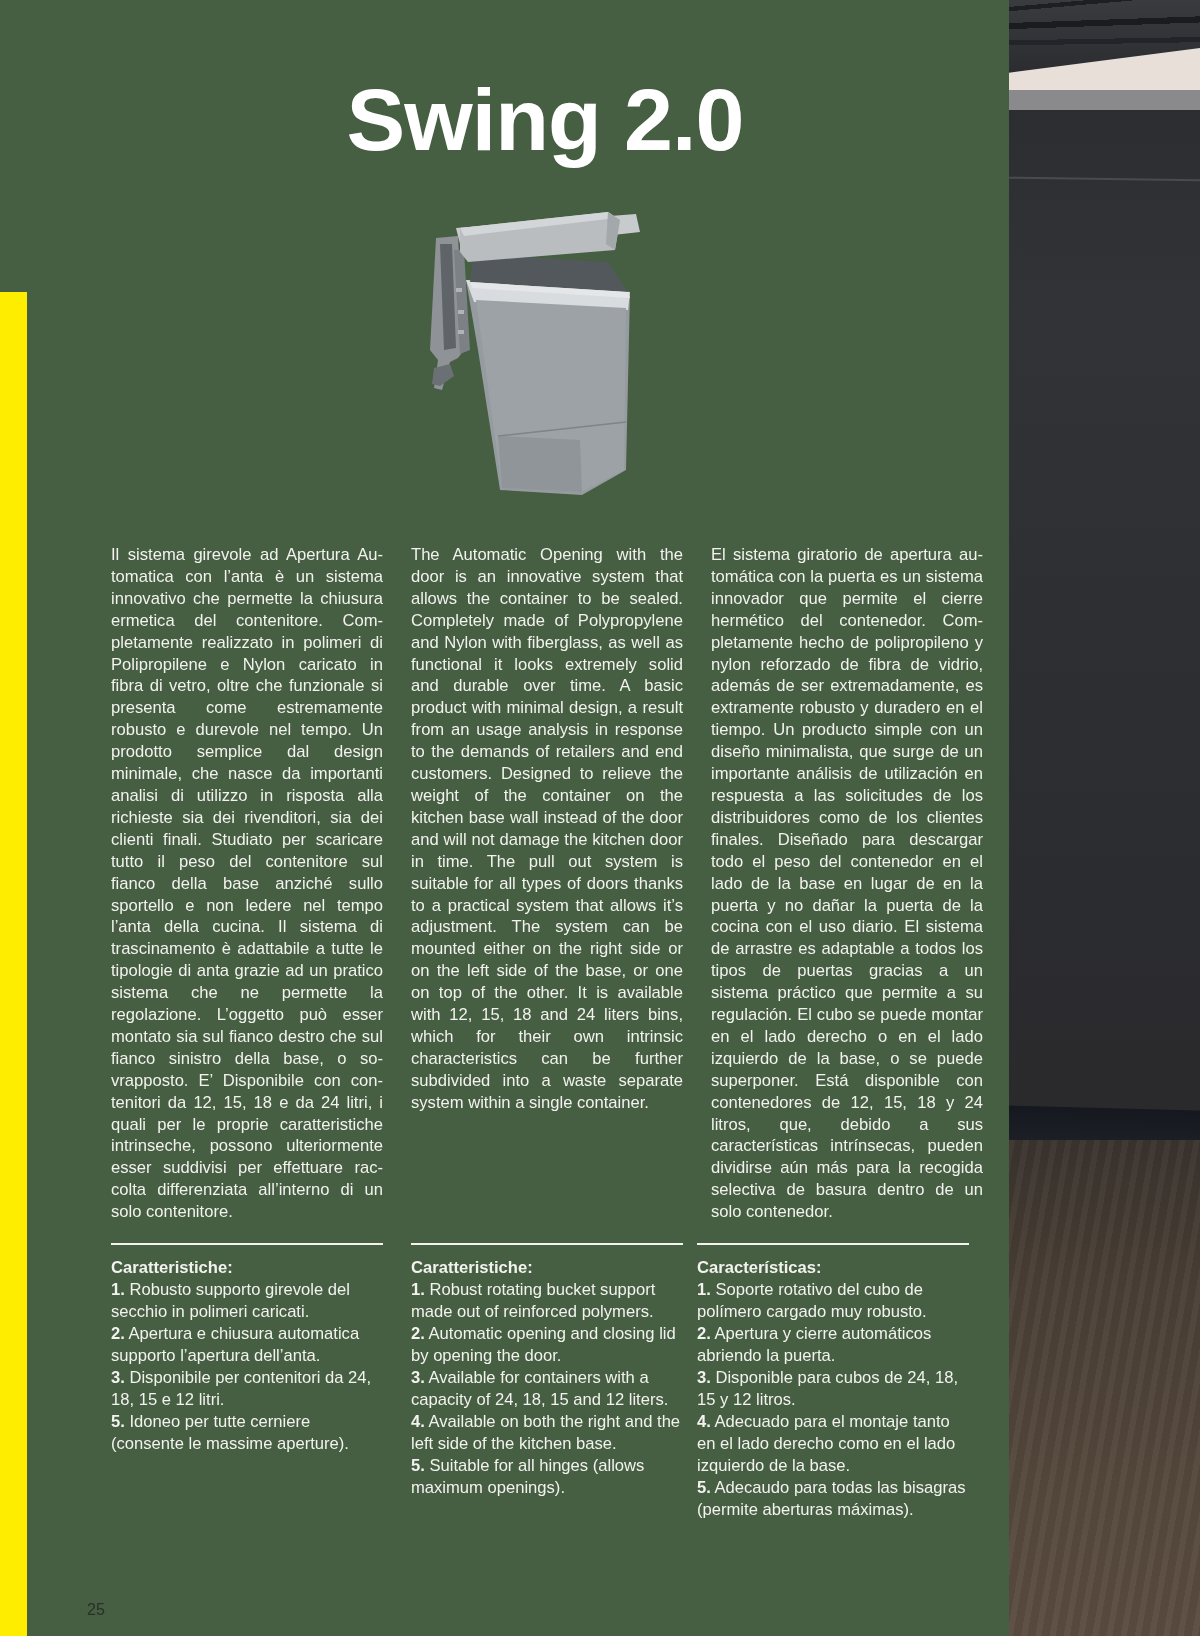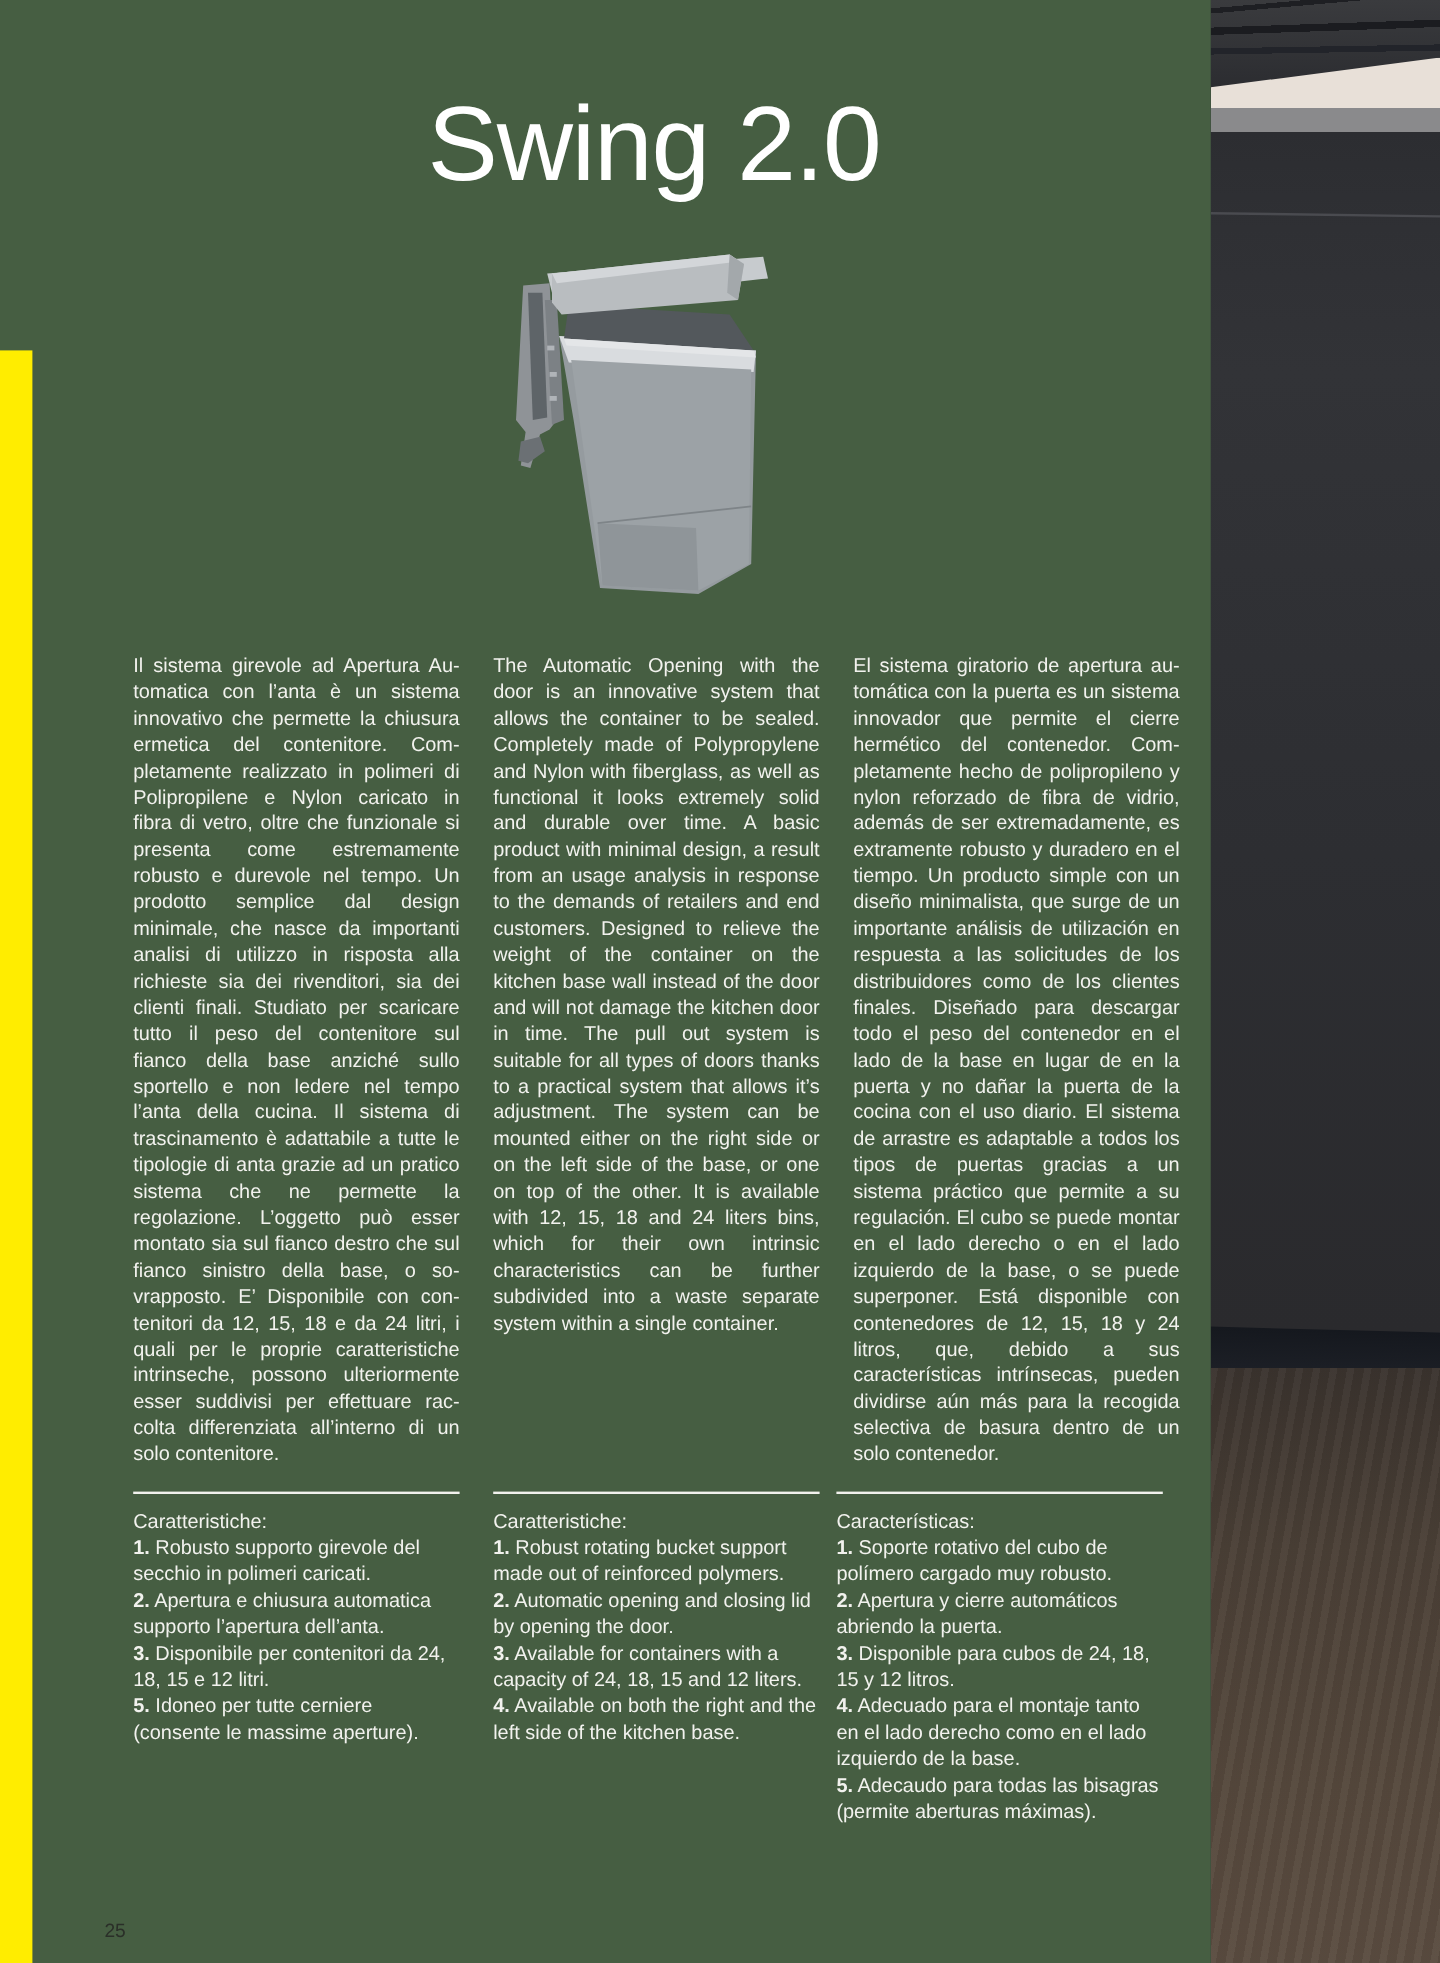--- a/index.html
+++ b/index.html
@@ -71,21 +71,21 @@
         repeating-linear-gradient(100deg, rgba(255,255,255,0.03) 0 6px, rgba(0,0,0,0.04) 6px 14px),
         linear-gradient(180deg, #3a332e 0%, #4a3f36 30%, #55483c 70%, #5a4c40 100%);
     }
 
     .title {
       position: absolute;
       left: 0; top: 70px;
       width: 1090px;
       text-align: center;
       font-family: "Liberation Sans", sans-serif;
-      font-weight: 400;
+      font-weight: 700;
       font-size: 88px;
       line-height: 100px;
       letter-spacing: -1px;
       color: #ffffff;
       margin: 0;
     }
     .product-image {
       position: absolute;
       left: 430px; top: 200px;
       width: 215px; height: 295px;
@@ -113,21 +113,21 @@
     }
     .features.it { left: 111px; }
     .features.en { left: 411px; }
     .features.es { left: 697px; }
     .divider {
       height: 2px;
       background: #f2f2ee;
       margin-bottom: 12px;
     }
     .features-heading {
-      font-weight: 400;
+      font-weight: 700;
       font-size: 16.6px;
       line-height: 22px;
       color: #f2f2ee;
       margin: 0;
     }
     .feature-item {
       font-size: 16.6px;
       line-height: 22px;
       color: #f2f2ee;
       margin: 0;
@@ -202,20 +202,21 @@
 <div class="col en">
   <p class="body-text">The Automatic Opening with the door is an innovative system that allows the container to be sealed. Completely made of Polypropyle­ne and Nylon with fiberglass, as well as functional it looks extremely solid and durable over time. A ba­sic product with minimal design, a result from an usage analysis in re­sponse to the demands of retailers and end customers. Designed to relieve the weight of the container on the kitchen base wall instead of the door and will not damage the kitchen door in time. The pull out system is suitable for all types of doors thanks to a practical sy­stem that allows it’s adjustment. The system can be mounted either on the right side or on the left side of the base, or one on top of the other. It is available with 12, 15, 18 and 24 liters bins, which for their own intrinsic characteristics can be further subdivided into a waste separate system within a single container.</p>
 </div>
 <div class="features en">
   <div class="divider"></div>
   <p class="features-heading">Caratteristiche:</p>
   <p class="feature-item"><span class="feature-num">1.</span><span> Robust rotating bucket support made out of reinforced polymers.</span></p>
   <p class="feature-item"><span class="feature-num">2.</span><span> Automatic opening and closing lid by opening the door.</span></p>
   <p class="feature-item"><span class="feature-num">3.</span><span> Available for containers with a capacity of 24, 18, 15 and 12 liters.</span></p>
   <p class="feature-item"><span class="feature-num">4.</span><span> Available on both the right and the left side of the kitchen base.</span></p>
+  <p class="feature-item"><span class="feature-num">5.</span><span> Suitable for all hinges (allows maximum openings).</span></p>
 </div>
 
 <div class="col es">
   <p class="body-text">El sistema giratorio de apertura au­tomática con la puerta es un siste­ma innovador que permite el cierre hermético del contenedor. Com­pletamente hecho de polipropileno y nylon reforzado de fibra de vidrio, además de ser extremadamente, es extramente robusto y duradero en el tiempo. Un producto simple con un diseño minimalista, que surge de un importante análisis de utilización en respuesta a las soli­citudes de los distribuidores como de los clientes finales. Diseñado para descargar todo el peso del contenedor en el lado de la base en lugar de en la puerta y no dañar la puerta de la cocina con el uso dia­rio. El sistema de arrastre es adap­table a todos los tipos de puertas gracias a un sistema práctico que permite a su regulación. El cubo se puede montar en el lado derecho o en el lado izquierdo de la base, o se puede superponer. Está dispo­nible con contenedores de 12, 15, 18 y 24 litros, que, debido a sus características intrínsecas, pueden dividirse aún más para la recogida selectiva de basura dentro de un solo contenedor.</p>
 </div>
 <div class="features es">
   <div class="divider"></div>
   <p class="features-heading">Características:</p>
   <p class="feature-item"><span class="feature-num">1.</span><span> Soporte rotativo del cubo de polímero cargado muy robusto.</span></p>
   <p class="feature-item"><span class="feature-num">2.</span><span> Apertura y cierre automáticos abriendo la puerta.</span></p>

